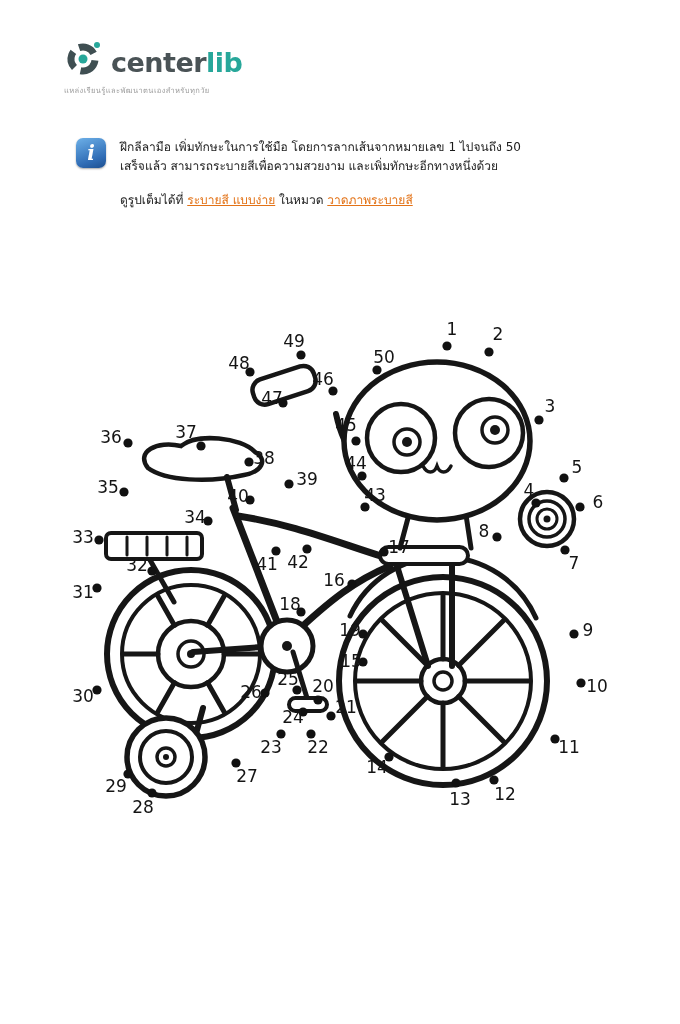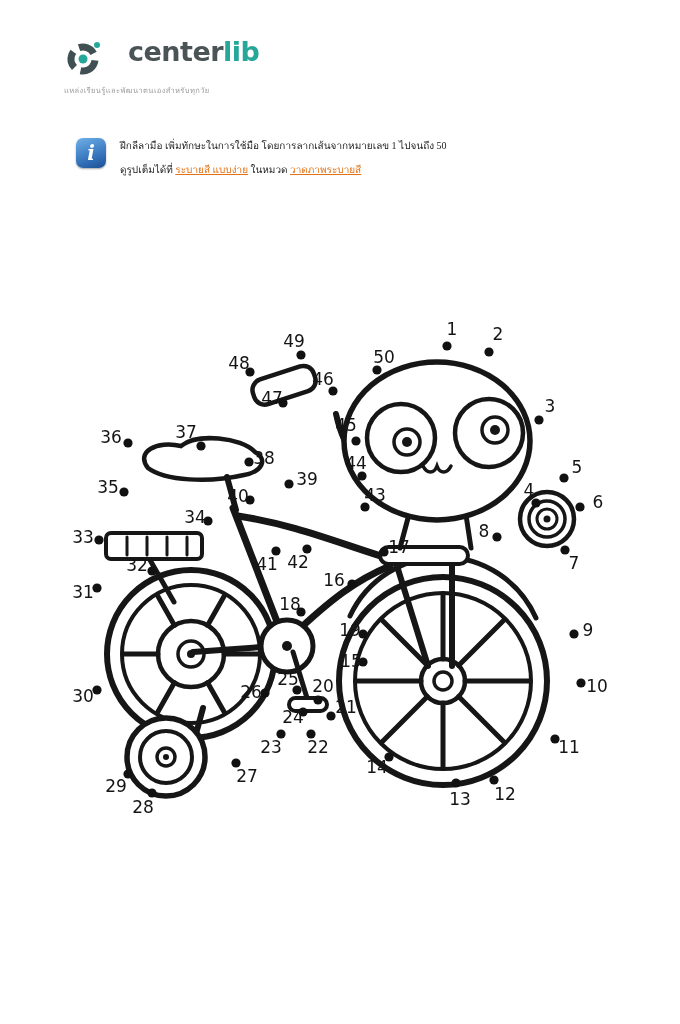--- a/index.html
+++ b/index.html
@@ -1,34 +1,34 @@
 <!DOCTYPE html>
 <html><head>
 <meta charset="utf-8">
 <style>
   html,body{margin:0;padding:0;}
   body{background:#e9e9e9;font-family:"DejaVu Sans","Liberation Sans",sans-serif;}
   .page{position:relative;width:680px;height:1024px;background:#ffffff;overflow:hidden;margin:0 auto;}
 
   
-  .logo-row{position:absolute;top:36px;left:62px;display:flex;align-items:flex-start;gap:24px;}
+  .logo-row{position:absolute;top:36px;left:62px;display:flex;align-items:flex-end;gap:7px;}
   .logo-icon{width:42px;height:42px;}
   .brand{font-size:27px;font-weight:700;letter-spacing:-0.5px;color:#4a5356;}
   .brand .accent{color:#27a79a;}
   .tagline{position:absolute;top:84px;left:64px;font-size:7.5px;color:#9b9b9b;letter-spacing:0.4px;font-family:Liberation Mono, monospace;}
 
   
   .intro{position:absolute;top:138px;left:76px;display:flex;gap:14px;width:540px;}
   .info-icon{flex:0 0 auto;width:30px;height:30px;border-radius:7px;
     background:linear-gradient(160deg,#6db0e8 0%,#2f6cb5 70%,#1d4f8f 100%);
     color:#fff;display:flex;align-items:center;justify-content:center;
     font-family:"DejaVu Serif","Liberation Serif",serif;font-style:italic;font-weight:700;font-size:20px;
     box-shadow:0 1px 2px rgba(0,0,0,.35);}
-  .intro-text{font-size:10px;line-height:1.55;color:#1b1b1b;font-family:Liberation Serif, serif;}
-  .intro-text .para2{margin-top:8px;}
+  .intro-text{font-size:12px;line-height:1.55;color:#1b1b1b;}
+  .intro-text .para2{margin-top:16px;}
   a.orange-link{color:#e37216;text-decoration:underline;cursor:pointer;}
 
   
   .worksheet{position:absolute;inset:0;width:680px;height:1024px;pointer-events:none;}
   .dot-num{font-family:"DejaVu Sans","Liberation Sans",sans-serif;font-size:17px;fill:#141414;text-anchor:middle;}
 </style>
 </head>
 <body>
 
 <div class="page">
@@ -252,19 +252,20 @@
       <circle cx="35" cy="9" r="3" fill="#27a79a"></circle>
     </svg>
     <div class="brand"><span>center</span><span class="accent">lib</span></div>
   </div>
   <div class="tagline">แหล่งเรียนรู้และพัฒนาตนเองสำหรับทุกวัย</div>
 
   <div class="intro">
     <div class="info-icon">i</div>
     <div class="intro-text">
       <div>ฝึกลีลามือ เพิ่มทักษะในการใช้มือ โดยการลากเส้นจากหมายเลข 1 ไปจนถึง 50</div>
+      <div>เสร็จแล้ว สามารถระบายสีเพื่อความสวยงาม และเพิ่มทักษะอีกทางหนึ่งด้วย</div>
       <div class="para2">
         <span>ดูรูปเต็มได้ที่ </span><a class="orange-link">ระบายสี แบบง่าย</a><span> ในหมวด </span><a class="orange-link">วาดภาพระบายสี</a>
       </div>
     </div>
   </div>
 
 </div>
 
 </body></html>

